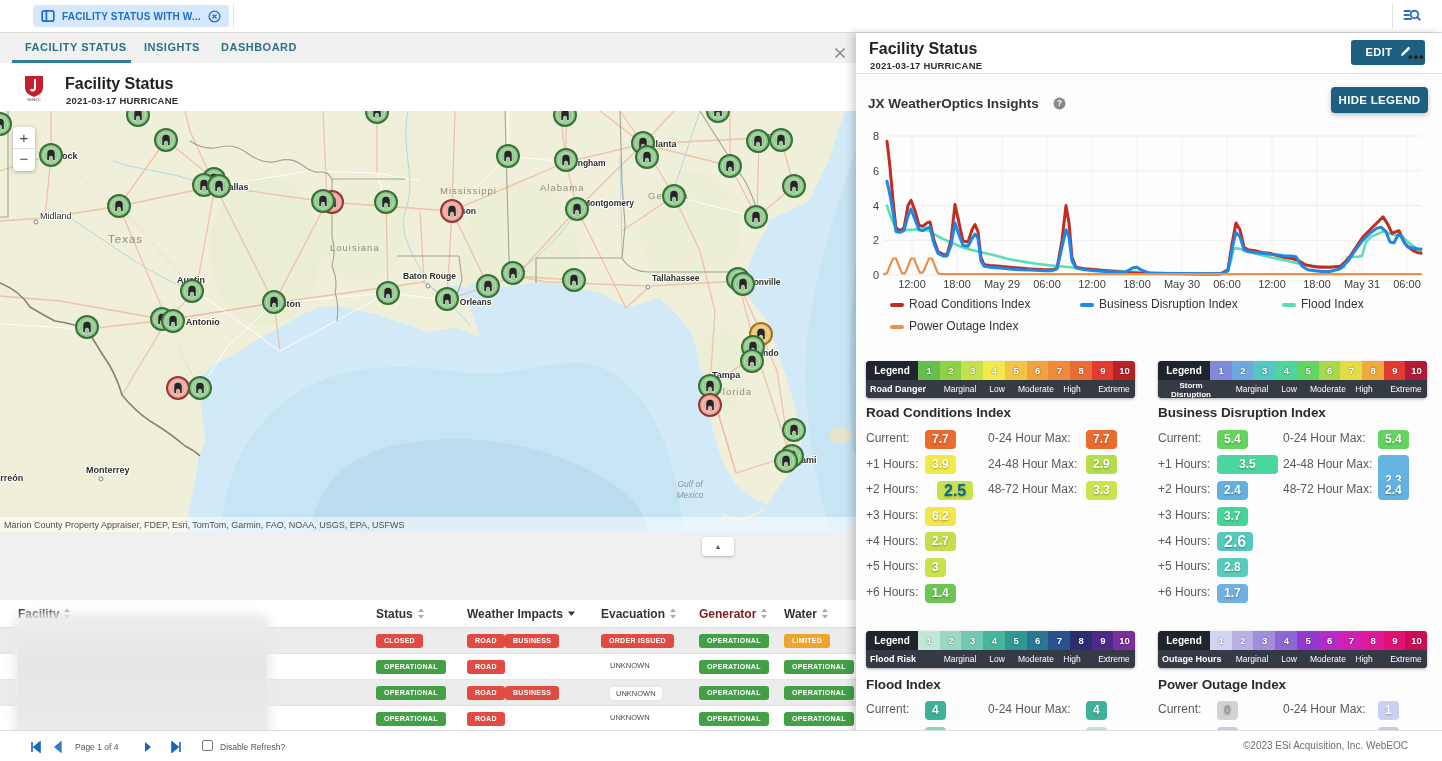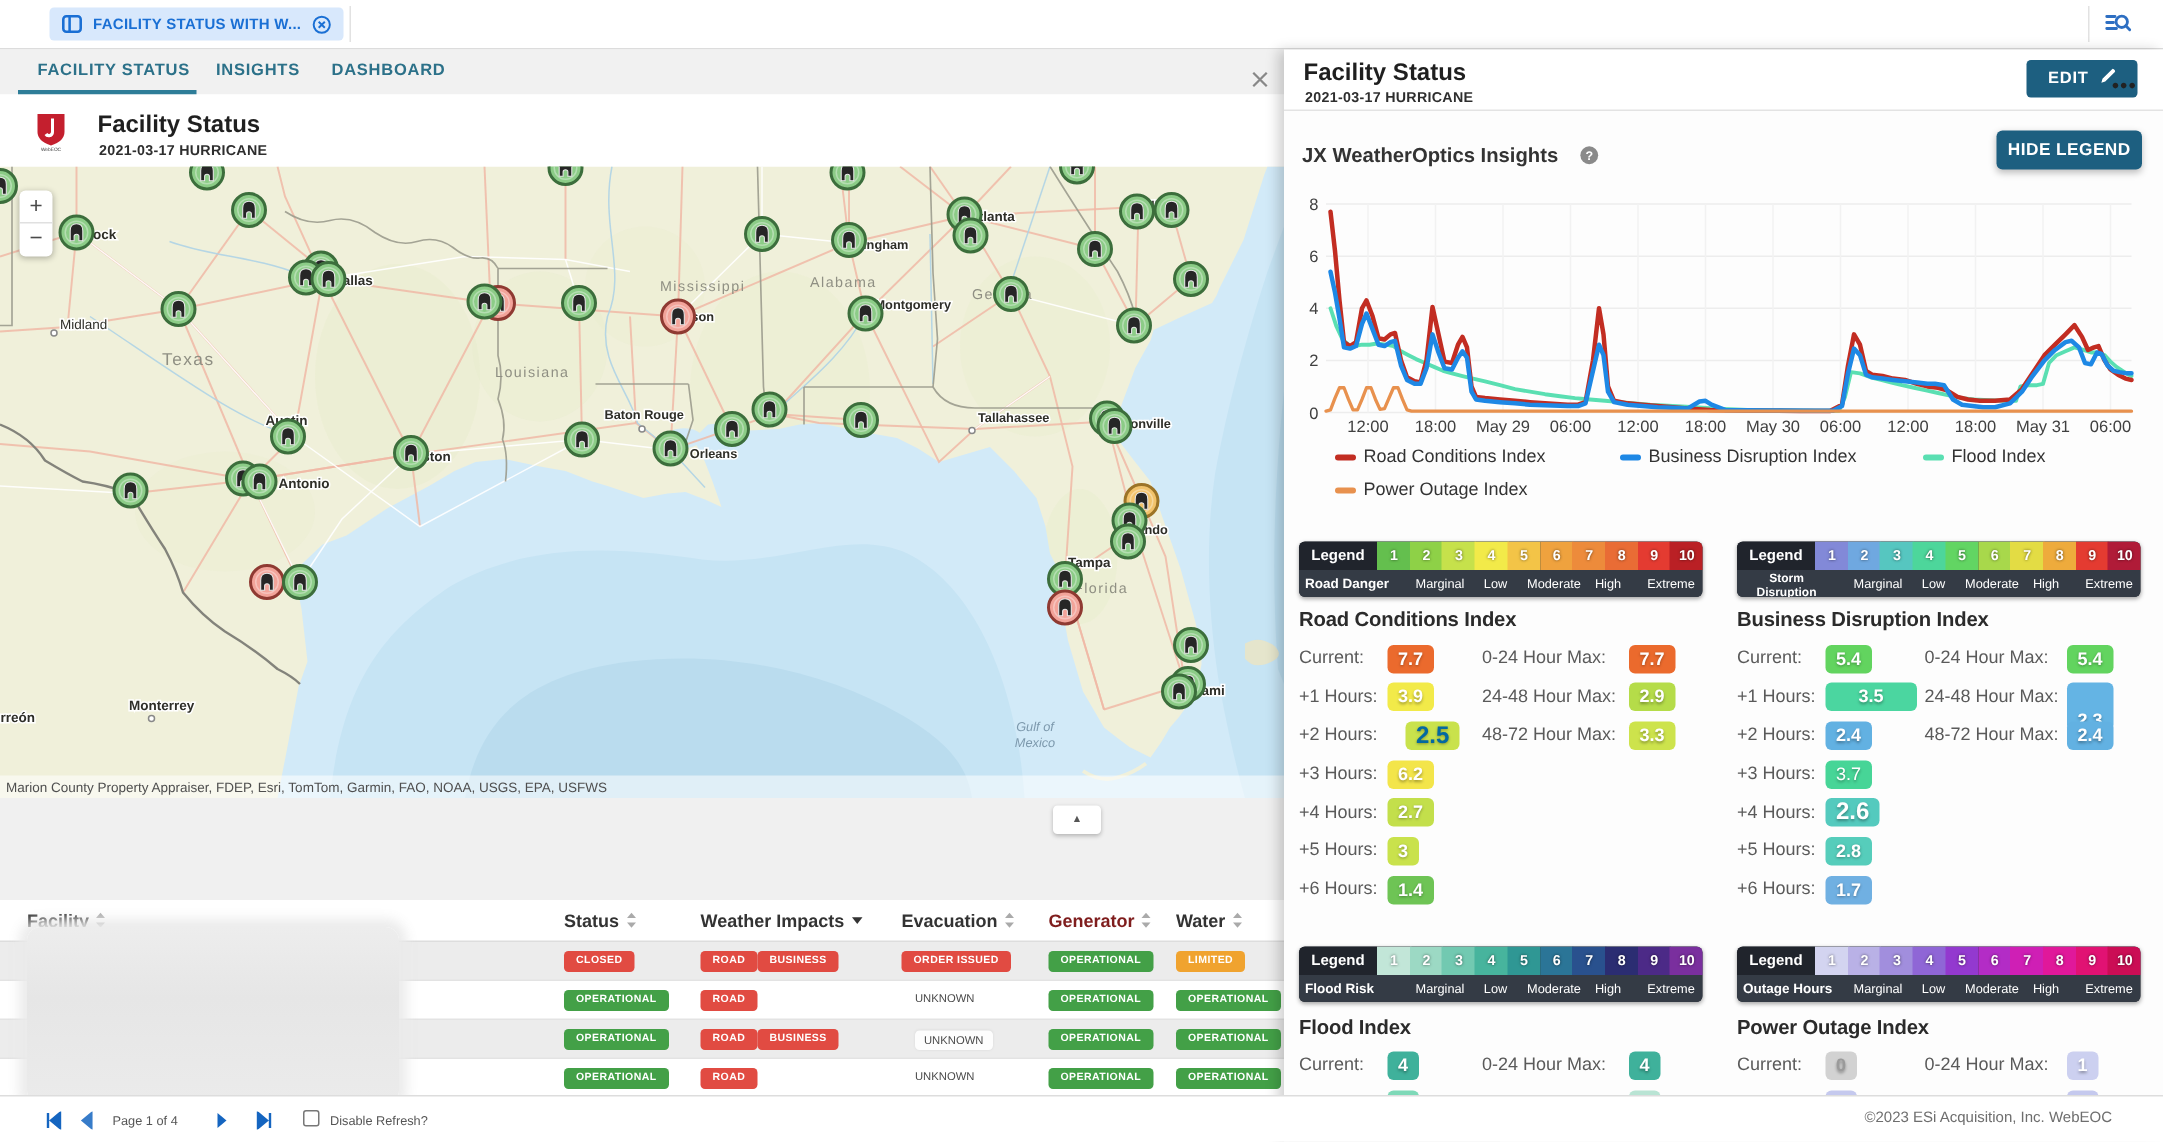--- a/index.html
+++ b/index.html
@@ -667,21 +667,21 @@
     <div style="position:absolute;left:925px;top:557.8px;min-width:20px;height:19px;background:#c9e24c;color:#fff;font-size:12px;font-weight:bold;border-radius:4px;text-align:center;line-height:19px;padding:0 7px;text-shadow:0 1px 2px rgba(0,0,0,.35);">3</div>
     <div style="position:absolute;left:866px;top:585px;font-size:12px;color:#5a5a5a;">+6 Hours:</div>
     <div style="position:absolute;left:925px;top:583.5px;min-width:20px;height:19px;background:#6ec455;color:#fff;font-size:12px;font-weight:bold;border-radius:4px;text-align:center;line-height:19px;padding:0 7px;text-shadow:0 1px 2px rgba(0,0,0,.35);">1.4</div>
     <div style="position:absolute;left:1158px;top:431px;font-size:12px;color:#5a5a5a;">Current:</div>
     <div style="position:absolute;left:1217px;top:429.5px;min-width:20px;height:19px;background:#62d45f;color:#fff;font-size:12px;font-weight:bold;border-radius:4px;text-align:center;line-height:19px;padding:0 7px;text-shadow:0 1px 2px rgba(0,0,0,.35);">5.4</div>
     <div style="position:absolute;left:1158px;top:456.7px;font-size:12px;color:#5a5a5a;">+1 Hours:</div>
     <div style="position:absolute;left:1217px;top:455.2px;min-width:20px;height:19px;background:#4bd6a0;color:#fff;font-size:12px;font-weight:bold;border-radius:4px;text-align:center;line-height:19px;padding:0 22px;text-shadow:0 1px 2px rgba(0,0,0,.35);">3.5</div>
     <div style="position:absolute;left:1158px;top:482.3px;font-size:12px;color:#5a5a5a;">+2 Hours:</div>
     <div style="position:absolute;left:1217px;top:480.8px;min-width:20px;height:19px;background:#62b1e2;color:#fff;font-size:12px;font-weight:bold;border-radius:4px;text-align:center;line-height:19px;padding:0 7px;text-shadow:0 1px 2px rgba(0,0,0,.35);">2.4</div>
     <div style="position:absolute;left:1158px;top:508px;font-size:12px;color:#5a5a5a;">+3 Hours:</div>
-    <div style="position:absolute;left:1217px;top:506.5px;min-width:20px;height:19px;background:#47d597;color:#fff;font-size:12px;font-weight:normal;border-radius:4px;text-align:left;line-height:19px;padding:0 7px;text-shadow:0 1px 2px rgba(0,0,0,.35);">3.7</div>
+    <div style="position:absolute;left:1217px;top:506.5px;min-width:20px;height:19px;background:#47d597;color:#fff;font-size:12px;font-weight:bold;border-radius:4px;text-align:left;line-height:19px;padding:0 7px;text-shadow:0 1px 2px rgba(0,0,0,.35);">3.7</div>
     <div style="position:absolute;left:1158px;top:533.7px;font-size:12px;color:#5a5a5a;">+4 Hours:</div>
     <div style="position:absolute;left:1217px;top:532.2px;min-width:20px;height:19px;background:#54cabe;color:#fff;font-size:16px;font-weight:bold;border-radius:4px;text-align:center;line-height:19px;padding:0 7px;text-shadow:0 1px 2px rgba(0,0,0,.35);">2.6</div>
     <div style="position:absolute;left:1158px;top:559.3px;font-size:12px;color:#5a5a5a;">+5 Hours:</div>
     <div style="position:absolute;left:1217px;top:557.8px;min-width:20px;height:19px;background:#56cdbb;color:#fff;font-size:12px;font-weight:bold;border-radius:4px;text-align:center;line-height:19px;padding:0 7px;text-shadow:0 1px 2px rgba(0,0,0,.35);">2.8</div>
     <div style="position:absolute;left:1158px;top:585px;font-size:12px;color:#5a5a5a;">+6 Hours:</div>
     <div style="position:absolute;left:1217px;top:583.5px;min-width:20px;height:19px;background:#70b0e2;color:#fff;font-size:12px;font-weight:bold;border-radius:4px;text-align:center;line-height:19px;padding:0 7px;text-shadow:0 1px 2px rgba(0,0,0,.35);">1.7</div>
     <div style="position:absolute;left:988px;top:431px;font-size:12px;color:#5a5a5a;">0-24 Hour Max:</div>
     <div style="position:absolute;left:1086px;top:429.5px;min-width:20px;height:19px;background:#eb6a2d;color:#fff;font-size:12px;font-weight:bold;border-radius:4px;text-align:center;line-height:19px;padding:0 7px;text-shadow:0 1px 2px rgba(0,0,0,.35);">7.7</div>
     <div style="position:absolute;left:988px;top:456.7px;font-size:12px;color:#5a5a5a;">24-48 Hour Max:</div>
     <div style="position:absolute;left:1086px;top:455.2px;min-width:20px;height:19px;background:#b5dc49;color:#fff;font-size:12px;font-weight:bold;border-radius:4px;text-align:center;line-height:19px;padding:0 7px;text-shadow:0 1px 2px rgba(0,0,0,.35);">2.9</div>

